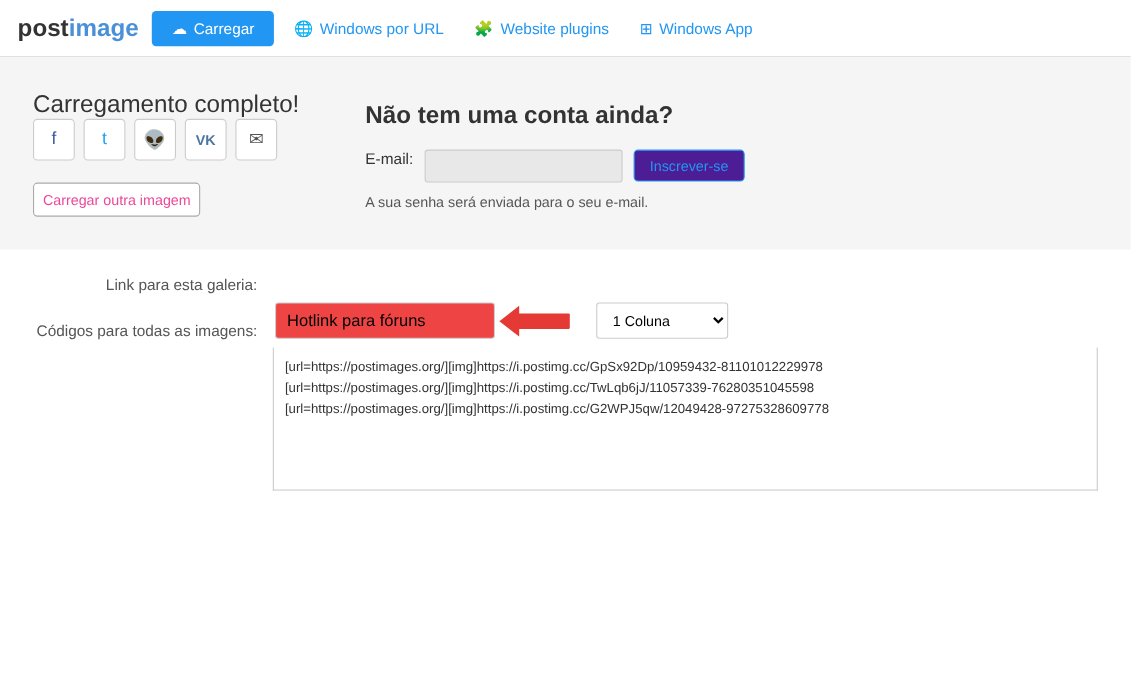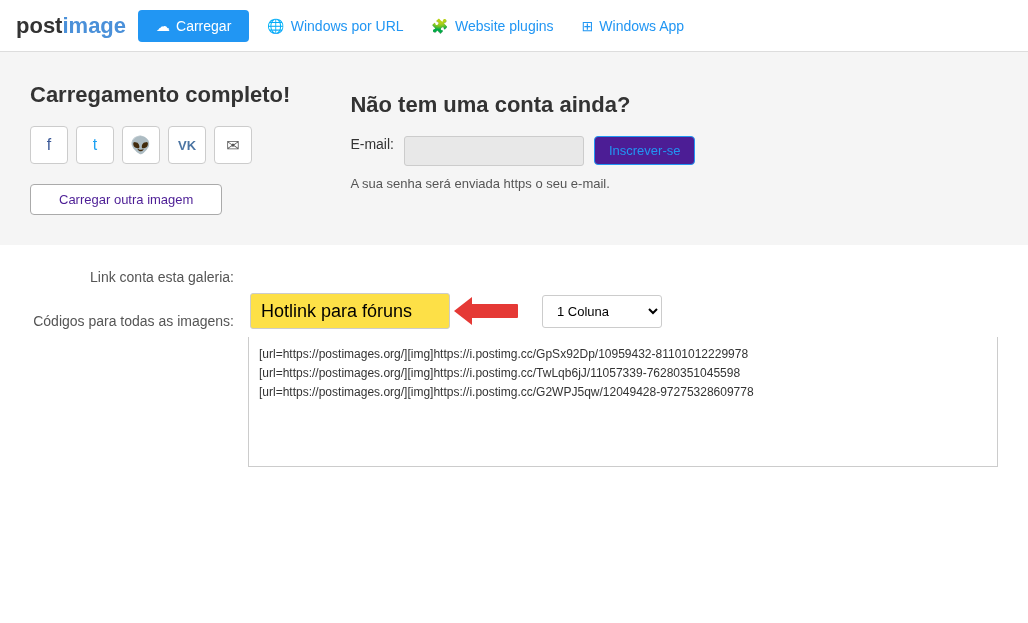--- a/index.html
+++ b/index.html
@@ -52,23 +52,22 @@
       background: #f5f5f5;
       padding: 30px 30px 30px 30px;
       display: flex;
       align-items: flex-start;
       gap: 60px;
       min-height: 160px;
     }
     .top-left {}
     .top-left h2 {
       font-size: 22px;
-      font-weight: bold;
-      color: #333;
-      margin-bottom: 18px;
+      font-weight: normal;
+      color: #333;
     }
     .social-icons {
       display: flex;
       gap: 8px;
       margin-bottom: 20px;
     }
     .social-btn {
       width: 38px;
       height: 38px;
       border-radius: 4px;
@@ -82,24 +81,24 @@
       color: #555;
     }
     .social-btn.fb { color: #3b5998; }
     .social-btn.tw { color: #1da1f2; }
     .social-btn.rd { color: #ff4500; }
     .social-btn.vk { color: #4c75a3; }
     .social-btn.ml { color: #555; }
 
     .btn-upload-another {
       background: #fff;
-      color: #4c1d95;
+      color: #ec4899;
       border: 1px solid #aaa;
       border-radius: 4px;
-      padding: 7px 28px;
+      padding: 7px 8px;
       font-size: 13px;
       cursor: pointer;
     }
 
     .top-right {
       padding-top: 10px;
     }
     .top-right h3 {
       font-size: 22px;
       font-weight: bold;
@@ -184,22 +183,22 @@
     .codes-controls {
       display: flex;
       align-items: center;
       gap: 8px;
       flex: 1;
     }
     .codes-select {
       border: 1px solid #ccc;
       border-radius: 3px;
       padding: 7px 30px 7px 10px;
-      font-size: 18px;
-      background: #fde047;
+      font-size: 15px;
+      background: #ef4444;
       appearance: none;
       cursor: pointer;
       width: 200px;
     }
 
     .columns-select {
       border: 1px solid #ccc;
       border-radius: 3px;
       padding: 7px 10px;
       font-size: 13px;
@@ -277,28 +276,28 @@
 
   <div class="top-right">
     <h3>Não tem uma conta ainda?</h3>
     <div class="email-row">
       <label>E-mail:</label>
       <input class="email-input" type="email" style="">
       <button class="btn-subscribe">
         <span>Inscrever-se</span>
       </button>
     </div>
-    <div class="email-note">A sua senha será enviada https o seu e-mail.</div>
+    <div class="email-note">A sua senha será enviada para o seu e-mail.</div>
   </div>
 </div>
 
 <div class="bottom-section">
 
   <div class="gallery-row">
-    <label>Link conta esta galeria:</label>
+    <label>Link para esta galeria:</label>
   </div>
 
   <div class="codes-row">
     <label>Códigos para todas as imagens:</label>
     <div class="codes-controls">
       <div style="position:relative; display:inline-block;">
         <select class="codes-select">
           <option>Hotlink para fóruns</option>
           <option>Hotlink direto</option>
           <option>BBCode</option>

